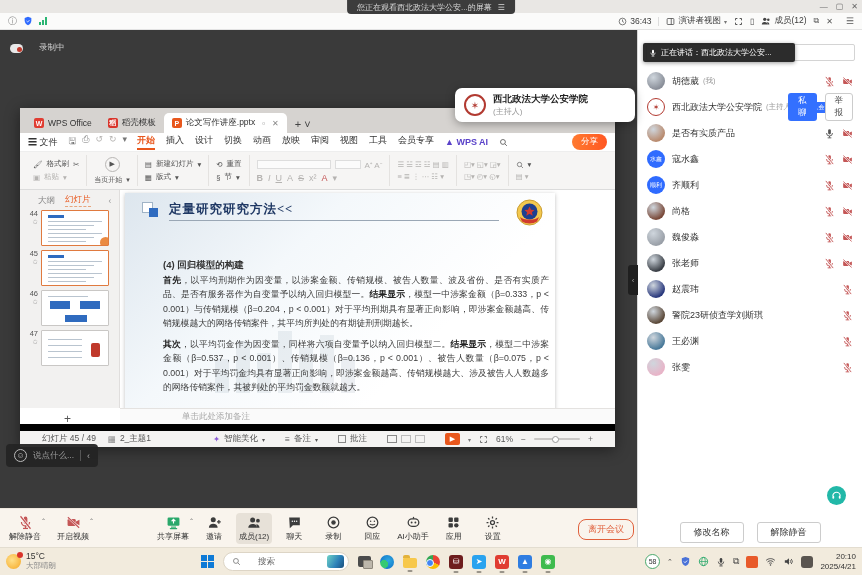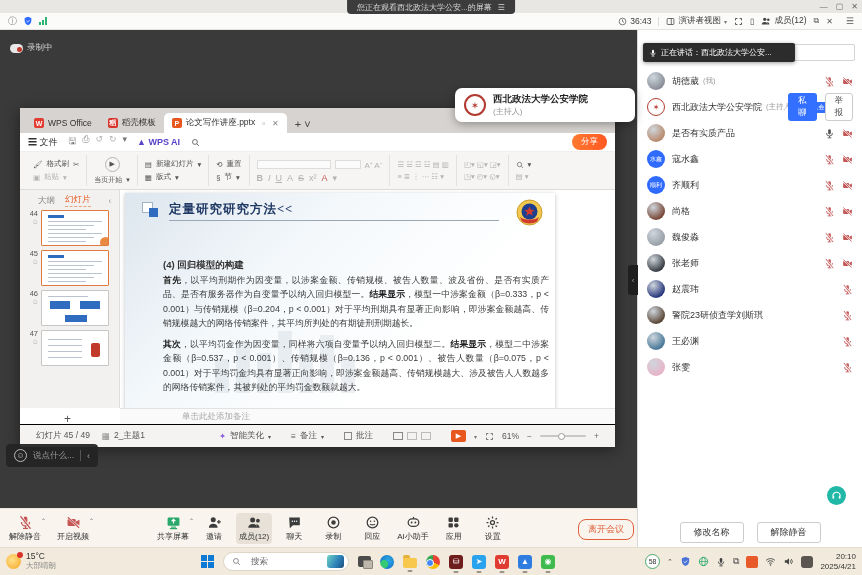--- a/index.html
+++ b/index.html
@@ -12,21 +12,21 @@
   .meettb{position:absolute;left:0;top:13px;width:862px;height:17px;background:#fbfbfa;border-bottom:1px solid #e3e3e3;display:flex;align-items:center;font-size:8.5px;color:#444;}
   .meettb .lefticons{display:flex;align-items:center;gap:6px;margin-left:8px;}
   .sig{display:inline-flex;align-items:flex-end;gap:1px;height:8px;}
   .sig span{width:2px;background:#2bb673;display:inline-block;}
   .meettb .rgt{margin-left:auto;display:flex;align-items:center;gap:7px;margin-right:8px;}
   .sep{width:1px;height:9px;background:#ddd;}
   .mtb-it{display:flex;align-items:center;gap:3px;color:#3c3c3c;}
   .hamb{color:#555;font-size:9px;margin-left:6px;}
   
   .stage{position:absolute;left:0;top:30px;width:637px;height:478px;background:#3a3a3a;}
-  .recchip{position:absolute;left:10px;top:12px;display:flex;align-items:center;gap:4px;color:#cfcfcf;font-size:8.5px;}
+  .recchip{position:absolute;left:10px;top:12px;display:flex;align-items:center;gap:16px;color:#cfcfcf;font-size:8.5px;}
   .cloud{position:relative;width:13px;height:9px;background:#e8e8e8;border-radius:6px;}
   .cloud:after{content:"";position:absolute;right:1px;bottom:1px;width:5px;height:5px;border-radius:50%;background:#c0392b;}
   
   .toast{position:absolute;left:455px;top:88px;width:180px;height:34px;background:#fff;border-radius:7px;box-shadow:0 2px 10px rgba(0,0,0,.35);display:flex;align-items:center;gap:7px;padding:0 9px;z-index:40;}
   .toast .logo{width:22px;height:22px;border-radius:50%;border:2px solid #b23a31;display:flex;align-items:center;justify-content:center;color:#b23a31;font-size:10px;background:#fff;}
   .toast .tt{font-size:9.5px;color:#222;font-weight:bold;line-height:1.3;}
   .toast .ts{font-size:8px;color:#999;}
   
   .wps{position:absolute;left:20px;top:108px;width:595px;height:339px;background:#fff;box-shadow:0 3px 14px rgba(0,0,0,.45);}
   .tabbar{position:absolute;left:0;top:0;width:100%;height:25px;background:#d6d3d0;display:flex;align-items:flex-end;padding-left:6px;}
@@ -69,21 +69,21 @@
   .s-title{position:absolute;left:44px;top:8px;font-family:"Liberation Serif",serif;font-size:12.5px;font-weight:bold;color:#1f3864;letter-spacing:1px;}
   .s-line{position:absolute;left:44px;top:27px;width:330px;height:1px;background:#9aa7b5;}
   .s-pill{position:absolute;left:32px;top:38px;background:#1565b8;color:#fff;font-weight:bold;font-size:10.5px;padding:3px 16px;border-radius:11px;box-shadow:0 1px 2px rgba(0,0,0,.3);}
   .s-head{position:absolute;left:38px;top:66px;font-size:9.5px;font-weight:bold;color:#333;}
   .s-body{position:absolute;left:38px;top:80px;width:386px;font-size:8.8px;line-height:1.62;color:#3c3c3c;text-align:justify;}
   .s-body p{margin:0 0 7px 0;}
   .s-body b{color:#222;}
   .emblem{position:absolute;right:12px;top:6px;}
   
   .notes{position:absolute;left:100px;top:300px;width:495px;height:16px;border-top:1px solid #e4e2e0;color:#aaa;font-size:8.5px;display:flex;align-items:center;padding-left:62px;background:#fafafa;}
-  .statusbar{position:absolute;left:0;top:316px;width:100%;height:23px;background:#f4f3f2;border-top:1px solid #000000;display:flex;align-items:center;font-size:8.5px;color:#555;padding:0 16px;}
+  .statusbar{position:absolute;left:0;top:316px;width:100%;height:23px;background:#f4f3f2;border-top:7px solid #000000;display:flex;align-items:center;font-size:8.5px;color:#555;padding:0 22px;}
   .statusbar .grp{display:flex;align-items:center;gap:4px;margin-right:12px;white-space:nowrap;}
   .statusbar .right{margin-left:auto;display:flex;align-items:center;gap:8px;}
   .vico{width:10px;height:8px;border:1px solid #888;display:inline-block;}
   .playbtn{width:15px;height:12px;background:#e8571d;border-radius:2px;color:#fff;font-size:7px;display:flex;align-items:center;justify-content:center;}
   .ztrack{position:relative;width:46px;height:2px;background:#c9c7c5;border-radius:1px;}
   .ztrack i{position:absolute;left:40%;top:-2.5px;width:7px;height:7px;border-radius:50%;background:#fff;border:1px solid #999;}
   
   .panel{position:absolute;left:637px;top:30px;width:225px;height:517px;background:#fff;border-left:1px solid #d8d8d8;}
   .p-search{position:absolute;left:8px;top:14px;width:209px;height:17px;border:1px solid #d4d4d4;border-radius:2px;background:#fff;}
   .speakbar{position:absolute;left:5px;top:13px;width:152px;height:19px;background:rgba(28,28,28,.93);border-radius:2px;color:#fff;font-size:8px;display:flex;align-items:center;gap:4px;padding:0 6px;z-index:6;box-shadow:0 1px 4px rgba(0,0,0,.4);}
@@ -122,21 +122,21 @@
   .taskbar{position:absolute;left:0;top:547px;width:862px;height:28px;background:#f2ebdd;border-top:1px solid rgba(0,0,0,.06);display:flex;align-items:center;}
   .weather{display:flex;align-items:center;gap:5px;margin-left:6px;}
   .sun{position:relative;width:15px;height:15px;border-radius:50%;background:radial-gradient(circle at 40% 40%,#ffe08a,#f5a623);}
   .sun:after{content:"";position:absolute;right:-2px;top:-2px;width:6px;height:6px;border-radius:50%;background:#d9342b;}
   .wtxt{line-height:1.15;}
   .wtemp{font-size:8.5px;color:#333;}
   .wdesc{font-size:7.5px;color:#8a8a8a;}
   .tb-center{display:flex;align-items:center;gap:9px;margin-left:145px;}
   .winlogo{display:grid;grid-template-columns:6px 6px;grid-template-rows:6px 6px;gap:1px;}
   .winlogo span{background:#0e7ad6;}
-  .searchpill{display:flex;align-items:center;gap:10px;background:#fff;border:1px solid #ddd5c6;border-radius:10px;height:19px;padding:0 4px 0 8px;width:126px;}
+  .searchpill{display:flex;align-items:center;gap:17px;background:#fff;border:1px solid #ddd5c6;border-radius:10px;height:19px;padding:0 4px 0 8px;width:126px;}
   .searchpill .stx{font-size:8.5px;color:#666;flex:1;}
   .simg{width:17px;height:13px;border-radius:3px;background:linear-gradient(120deg,#6fd3c7,#2b7fb8 60%,#1b4f7a);}
   .appico{width:14px;height:14px;border-radius:3px;display:flex;align-items:center;justify-content:center;font-size:8px;color:#fff;position:relative;}
   .rundot:after{content:"";position:absolute;bottom:-4px;left:50%;transform:translateX(-50%);width:5px;height:2px;border-radius:1px;background:#9a948a;}
   .tview{position:relative;width:13px;height:11px;background:#4b4b4b;border-radius:2px;}
   .tview:after{content:"";position:absolute;right:-2px;bottom:-2px;width:8px;height:7px;background:#bdb7ab;border-radius:1px;border:1px solid #8e887c;}
   .edge{width:14px;height:14px;border-radius:50%;background:radial-gradient(circle at 30% 65%,#35c973 0 30%,transparent 31%),radial-gradient(circle at 60% 40%,#2ea9e0,#0b66c3);}
   .folder{position:relative;width:14px;height:10px;background:#f7c84b;border-radius:1px 2px 2px 2px;margin-top:3px;}
   .folder:before{content:"";position:absolute;left:0;top:-3px;width:7px;height:3px;background:#e3b23a;border-radius:2px 2px 0 0;}
   .chrome{width:14px;height:14px;border-radius:50%;background:conic-gradient(#ea4335 0 33%,#fbbc05 0 66%,#34a853 0);position:relative;}
@@ -246,20 +246,32 @@
         <span class="tabplus">+ ˅</span>
       </div>
     <div class="menubar">
       <span class="mi">☰ <span>文件</span></span>
       <span class="qicons">
           <span>🖫</span>
           <span>⎙</span>
           <span class="gray">↺</span>
           <span class="gray">↻</span>
           <span>▾</span>
+        </span>
+      <span id="wpsMenuItems" style="display:flex;">
+          <span class="mi on">开始</span>
+          <span class="mi">插入</span>
+          <span class="mi">设计</span>
+          <span class="mi">切换</span>
+          <span class="mi">动画</span>
+          <span class="mi">放映</span>
+          <span class="mi">审阅</span>
+          <span class="mi">视图</span>
+          <span class="mi">工具</span>
+          <span class="mi">会员专享</span>
         </span>
       <span class="mi" style="color:#5a42c9;font-weight:bold;">▲ <span>WPS AI</span></span>
       <span><i class="svgi"><svg width="9" height="9" viewBox="0 0 24 24" style="display:block">
               <circle cx="10.5" cy="10.5" r="6.5" fill="none" stroke="#555" stroke-width="2.2"></circle>
               <line x1="15.5" y1="15.5" x2="21" y2="21" stroke="#555" stroke-width="2.2"></line>
             </svg></i></span>
       <span class="sharebtn">分享</span>
     </div>
     <div class="ribbon">
       <div class="rgp">

